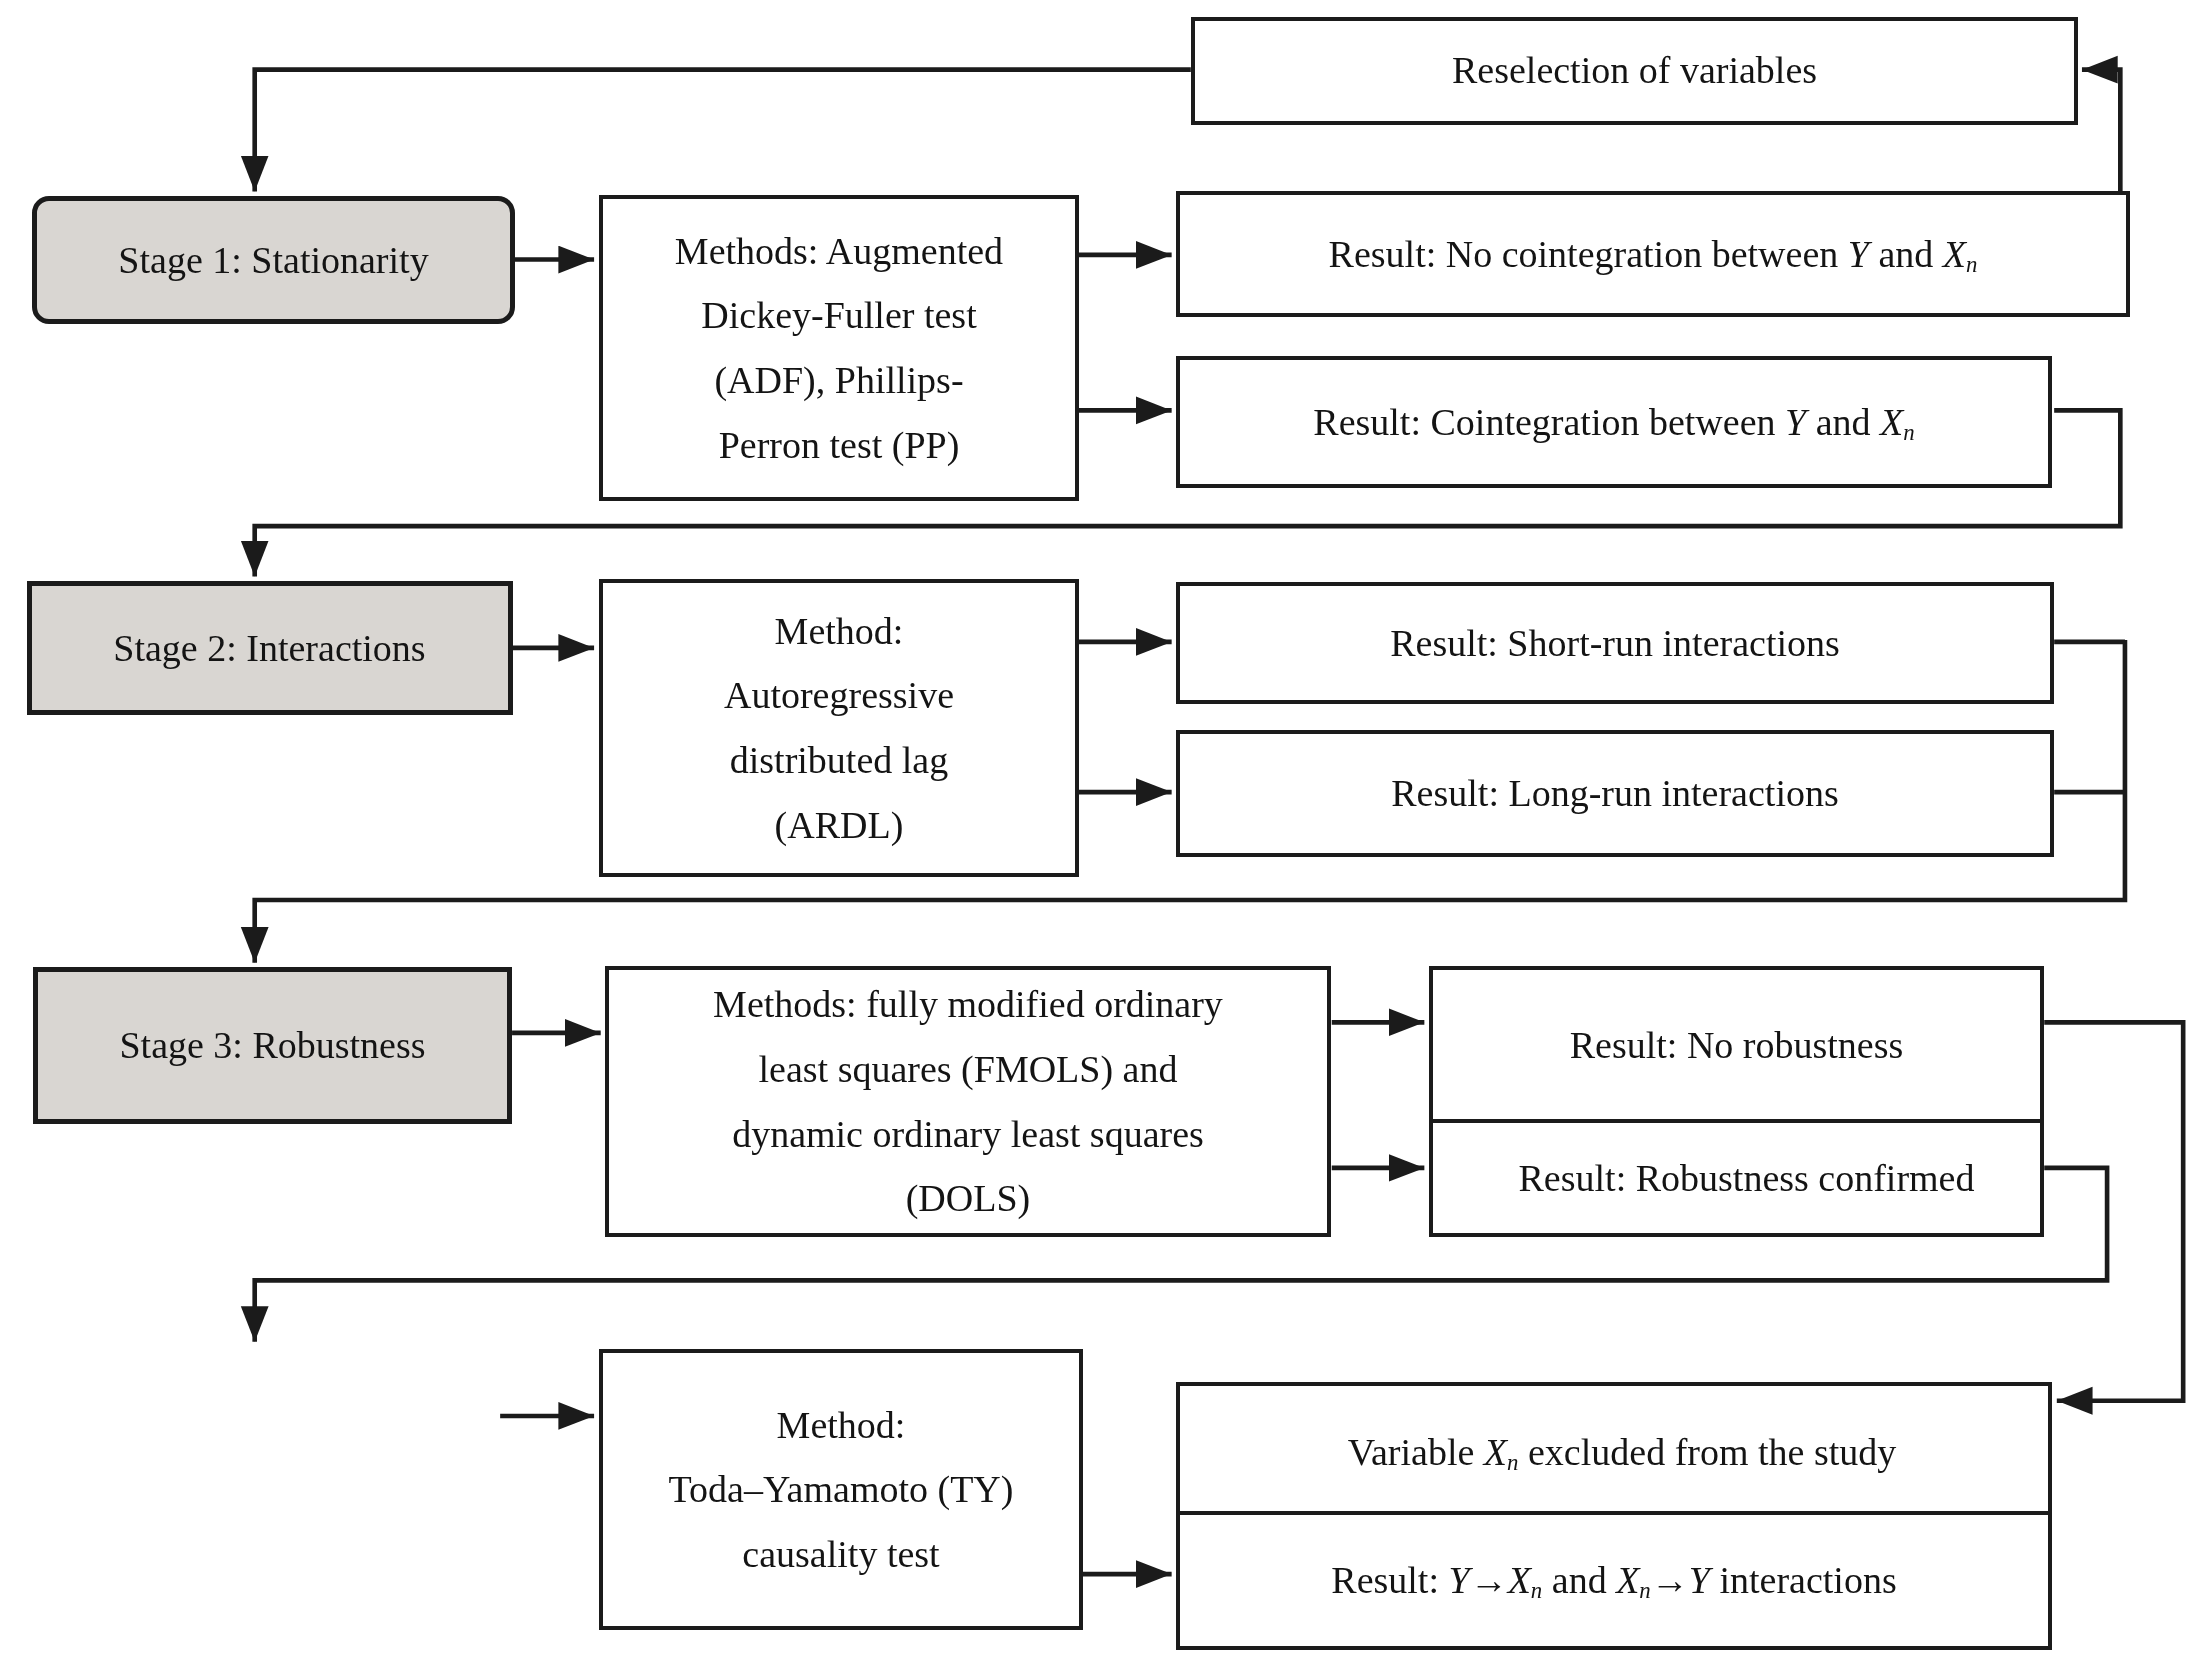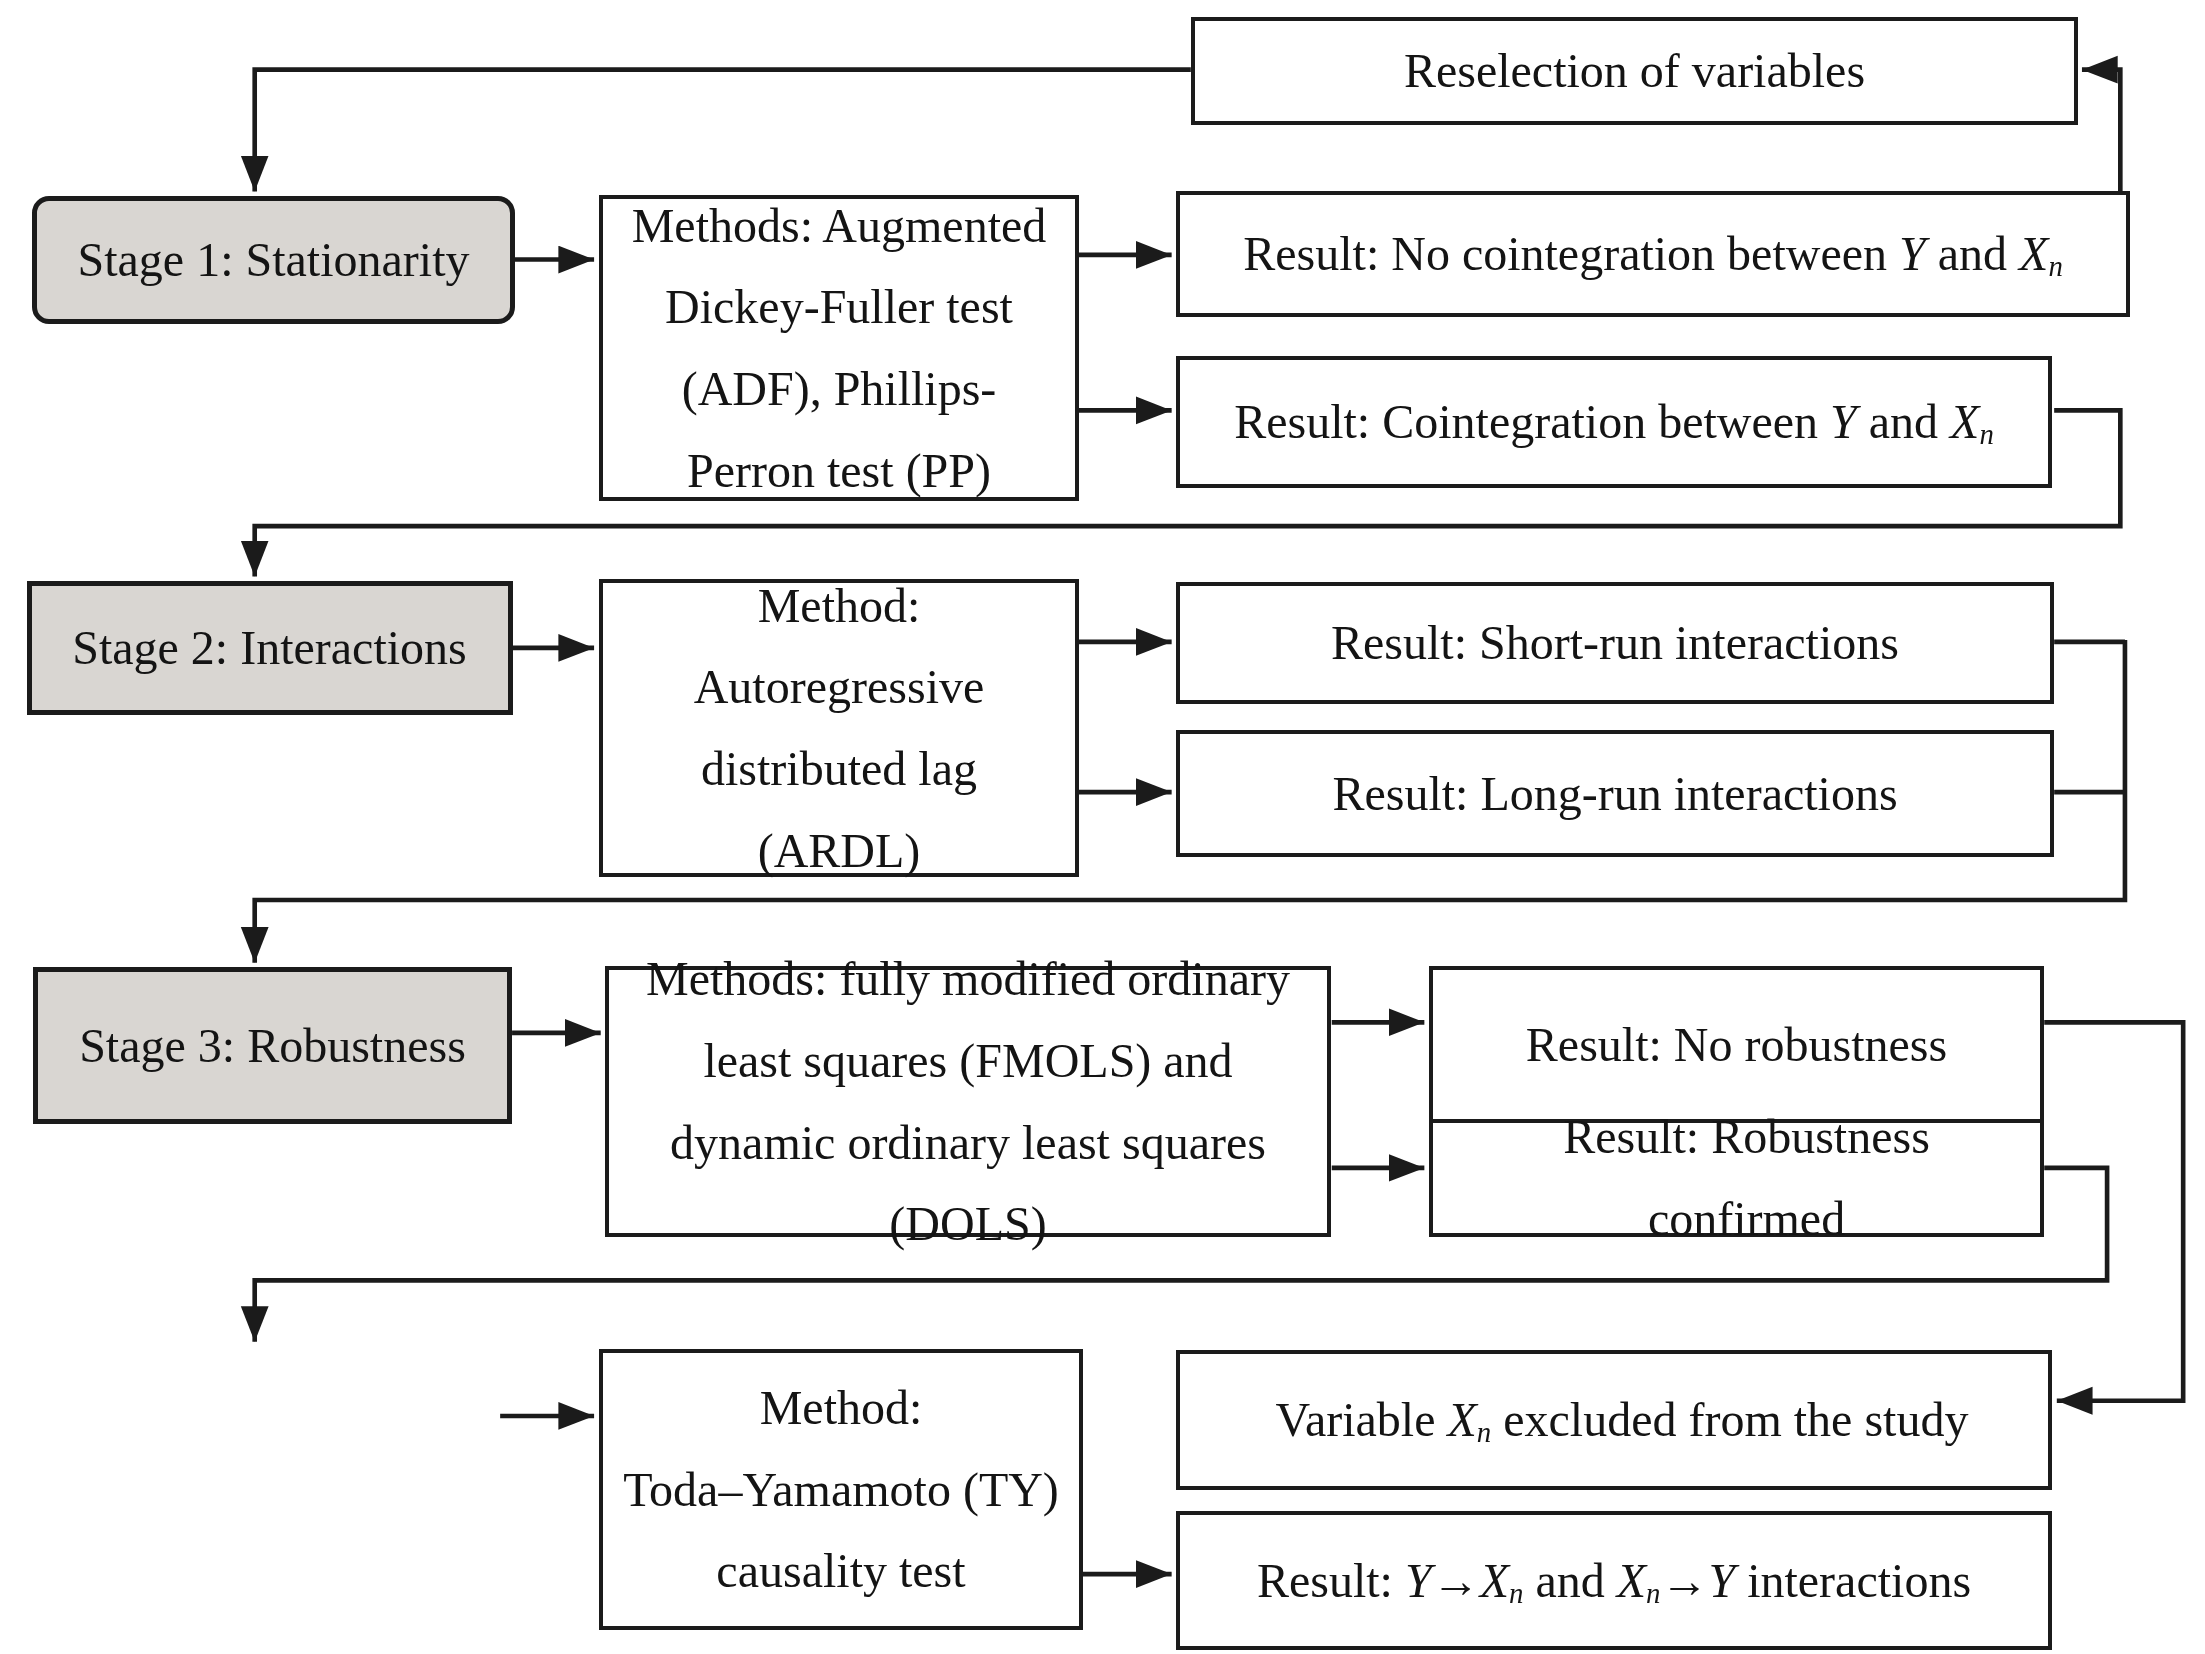--- a/index.html
+++ b/index.html
@@ -10,21 +10,21 @@
     font-family:"Liberation Serif","DejaVu Serif",serif;
     color:#141414;
     overflow:hidden;
   }
   #connectors{position:absolute;left:0;top:0;z-index:0;}
   .box{
     position:absolute;z-index:1;box-sizing:border-box;
     background:var(--box-fill,#fff);
     border:4.6px solid var(--line,#1b1b1b);
     display:flex;align-items:center;justify-content:center;
-    text-align:center;font-size:48px;line-height:1.7;
+    text-align:center;font-size:38px;line-height:1.7;
     padding:0 16px;
   }
   .box.stage{background:var(--stage-fill,#d9d6d2);border-width:5.3px;}
   .txt{white-space:pre-line;}
   .i{font-style:italic;}
   .sub{font-style:italic;font-size:0.6em;vertical-align:-0.22em;}
   path.conn{fill:none;stroke:var(--line,#1b1b1b);stroke-width:7;stroke-linejoin:miter;}
 </style>
 </head>
 <body>
@@ -119,21 +119,21 @@
     <span class="txt">Result: Robustness confirmed</span>
   </div>
 
 
   <div class="box" style="left:599px;top:1349px;width:484px;height:281px;">
     <span class="txt">Method:
 Toda–Yamamoto (TY)
 causality test</span>
   </div>
 
-  <div class="box" style="left:1176px;top:1350px;width:876px;height:140px;padding-left:32px;">
+  <div class="box" style="left:1176px;top:1382px;width:876px;height:140px;padding-left:32px;">
     <span class="txt"><span>Variable </span><span class="i">X</span><span class="sub">n</span><span> excluded from the study</span></span>
   </div>
 
   <div class="box" style="left:1176px;top:1511px;width:876px;height:139px;">
     <span class="txt"><span>Result: </span><span class="i">Y</span><span>→</span><span class="i">X</span><span class="sub">n</span><span> and </span><span class="i">X</span><span class="sub">n</span><span>→</span><span class="i">Y</span><span> interactions</span></span>
   </div>
 
 </div>
 
 

